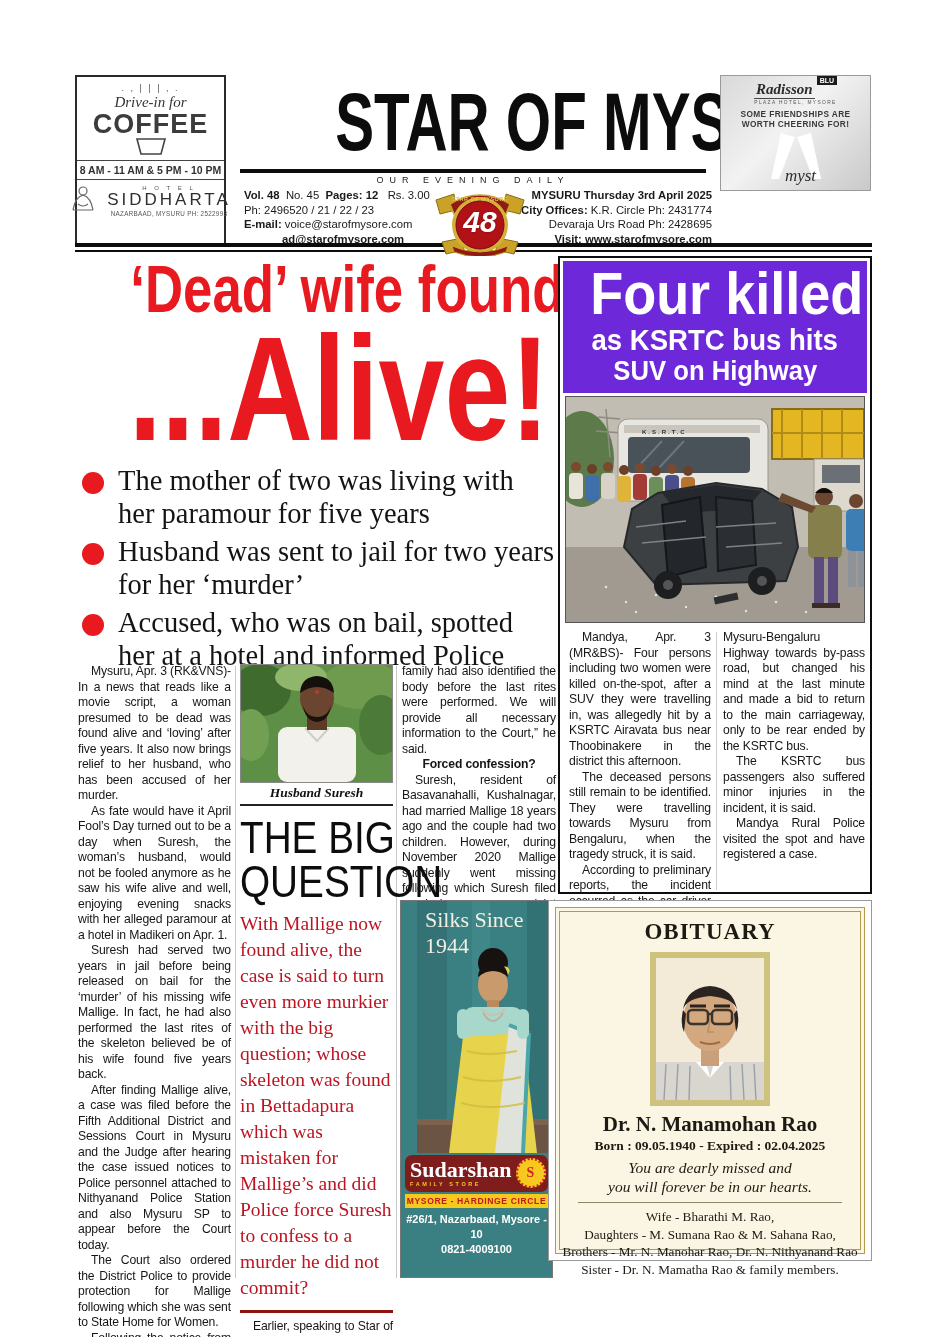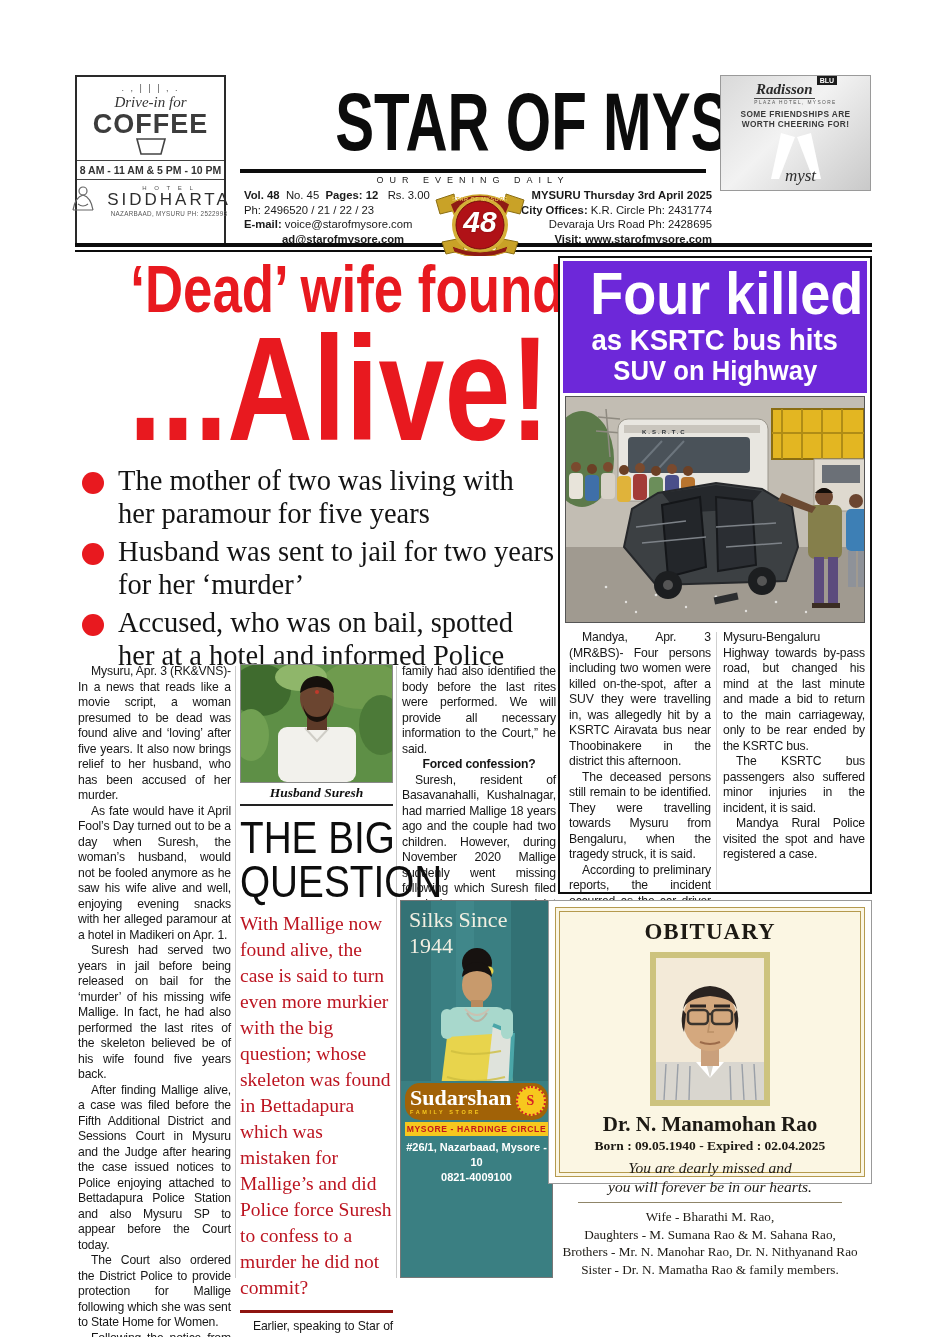--- a/index.html
+++ b/index.html
@@ -79,31 +79,31 @@
   .acc-h2 { font-size:29px; line-height:31px; font-weight:bold; }
   .acc-h3 { font-size:27px; line-height:30px; font-weight:bold; }
   .acc-photo { margin:0 5px; height:227px; border:1px solid #555; position:relative; overflow:hidden; }
   .bus-label { position:absolute; left:76px; top:32px; font-size:6px; letter-spacing:2px; color:#2e3338; font-weight:bold; }
   .acc-cols { position:relative; margin:7px 9px 0; height:266px; }
   .acc-col { position:absolute; top:0; width:142px; }
   .acc-vline { position:absolute; left:147px; top:2px; width:1px; height:258px; background:#cfcfcf; }
 
   
   .silk { left:400px; top:900px; width:153px; height:378px; border:1px solid #777; background:#3a7f82; display:flex; flex-direction:column; }
-  .silk-photo { position:relative; height:180px; overflow:hidden; }
+  .silk-photo { position:relative; height:252px; overflow:hidden;margin-left:16px; }
   .silk-title { position:absolute; left:8px; top:6px; color:#f2efe2; font-family:"Liberation Serif", serif; font-size:22px; line-height:26px; z-index:3; }
-  .silk-brandbox { margin:2px 4px 0; background:#a16207; border-radius:15px; padding:3px 5px 4px; display:flex; align-items:center; gap:4px; }
+  .silk-brandbox { margin:2px 4px 0; background:#7f1d1d; border-radius:7px; padding:3px 5px 4px; display:flex; align-items:center; gap:4px; }
   .silk-brand { color:#fff; font-weight:bold; font-size:22px; line-height:22px; font-family:"Liberation Serif", serif; }
   .silk-brandsub { color:#f7c81e; font-size:5.5px; letter-spacing:2.6px; font-weight:bold; }
   .sun-logo { flex:0 0 30px; width:30px; height:30px; border-radius:50%; background:#f7c81e; border:2px dotted #d62128; display:flex; align-items:center; justify-content:center; color:#d62128; font-weight:bold; font-size:14px; font-family:"Liberation Serif", serif; }
   .silk-strip { margin:2px 4px 0; background:#f7c81e; color:#c3161c; font-weight:bold; font-size:8.6px; letter-spacing:.6px; text-align:center; padding:2px 0; }
   .silk-addr { color:#fff; text-align:center; font-weight:bold; font-size:11px; line-height:15px; padding-top:4px; }
 
   
-  .obit { left:548px; top:900px; width:324px; height:284px; border:1px solid #999; background:#fff; padding:6px; }
+  .obit { left:548px; top:900px; width:324px; height:361px; border:1px solid #999; background:#fff; padding:6px; }
   .obit-in1 { border:1.5px solid #b59a4e; height:100%; padding:3px; background:#fbf6e3; }
   .obit-in2 { border:1px solid #b59a4e; height:100%; text-align:center; padding-top:7px; font-family:"Liberation Serif", serif; color:#1d1a14; }
   .obit-head { font-size:23px; font-weight:bold; letter-spacing:1px; }
   .obit-frame { margin:7px auto 6px; width:120px; background:#cdc37e; padding:6px; }
   .obit-photo { display:block; width:108px; height:142px; }
   .obit-name { font-size:21px; font-weight:bold; }
   .obit-dates { font-size:13.5px; font-weight:bold; margin-top:1px; }
   .obit-trib { font-style:italic; font-size:15.5px; line-height:19px; margin-top:4px; }
   .obit-div { width:88%; height:1px; background:#8f8568; margin:6px auto 5px; }
   .obit-fam { font-size:13.2px; line-height:17.5px; }
@@ -211,21 +211,21 @@
   </div>
 
   <div class="abs cols">
     <div class="vline" style="left:157px"></div>
     <div class="vline" style="left:318px"></div>
 
     <div class="col news" style="left:0">
       <p>Mysuru, Apr. 3 (RK&amp;VNS)- In a news that reads like a movie script, a woman presumed to be dead was found alive and ‘loving’ after five years. It also now brings relief to her husband, who has been accused of her murder.</p>
       <p>As fate would have it April Fool’s Day turned out to be a day when Suresh, the woman’s husband, would not be fooled anymore as he saw his wife alive and well, enjoying evening snacks with her alleged paramour at a hotel in Madikeri on Apr. 1.</p>
       <p>Suresh had served two years in jail before being released on bail for the ‘murder’ of his missing wife Mallige. In fact, he had also performed the last rites of the skeleton believed be of his wife found five years back.</p>
-      <p>After finding Mallige alive, a case was filed before the Fifth Additional District and Sessions Court in Mysuru and the Judge after hearing the case issued notices to Police enjoying attached to Bettadapura Police Station and also Mysuru SP to appear before the Court today.</p>
+      <p>After finding Mallige alive, a case was filed before the Fifth Additional District and Sessions Court in Mysuru and the Judge after hearing the case issued notices to Police personnel attached to Nithyanand Police Station and also Mysuru SP to appear before the Court today.</p>
       <p>The Court also ordered the District Police to provide protection for Mallige following which she was sent to State Home for Women.</p>
       <p>Following the notice from the Court, Mysuru SP N. Vishnuvardhana and Bettadapura Police personnel appeared before the Court this morning and also presented Mallige before the Judge.</p>
     </div>
 
     <div class="col" style="left:162px">
       <div class="suresh-photo">
         <svg width="151" height="117" viewBox="0 0 151 117">
           <rect width="151" height="117" fill="#5e8f46"></rect>
           <ellipse cx="20" cy="25" rx="30" ry="26" fill="#3f6b2e"></ellipse>
           <ellipse cx="120" cy="20" rx="40" ry="24" fill="#6f9b4e"></ellipse>

